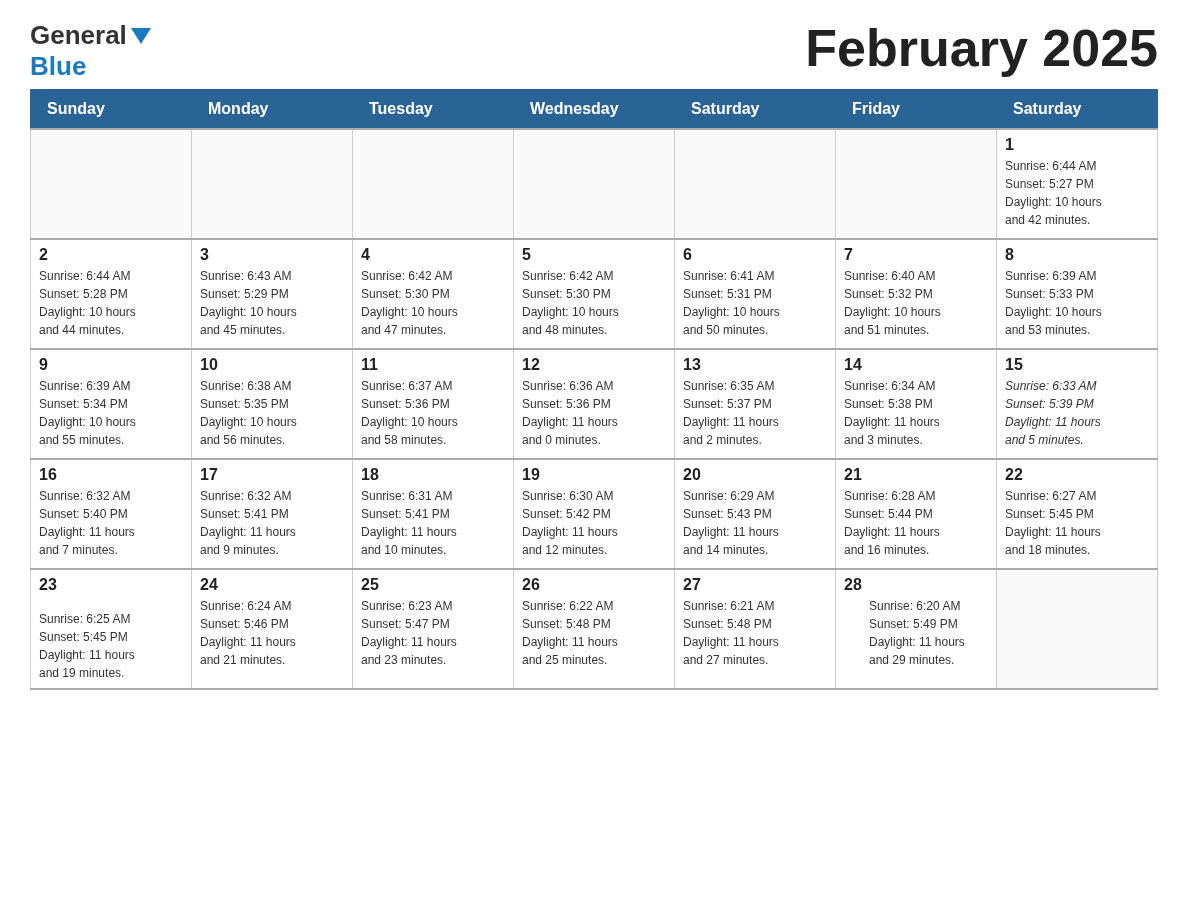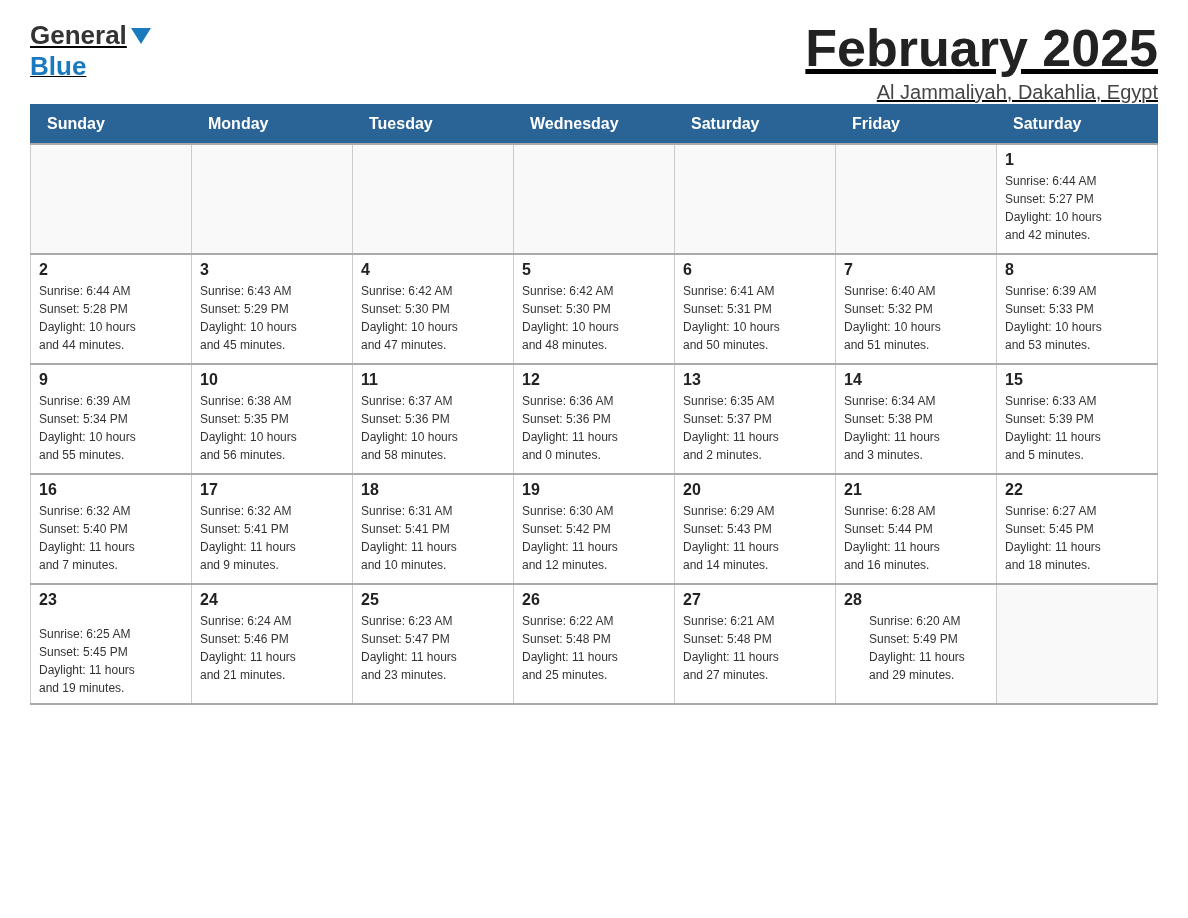--- a/index.html
+++ b/index.html
@@ -7,22 +7,21 @@
       font-family: Arial, sans-serif;
       background: #fff;
       padding: 20px 30px;
       width: 1188px;
       min-height: 918px;
     }
     .header {
       display: flex;
       justify-content: space-between;
       align-items: flex-start;
-      margin-bottom: 0;
-      text-decoration: underline;
+      margin-bottom: 7px;
     }
     .logo {
       display: flex;
       flex-direction: column;
       align-items: flex-start;
     }
     .logo-line1 { display: flex; align-items: center; }
     .title-area { text-align: right; }
     .month-title {
       font-size: 52px;
@@ -84,21 +83,20 @@
             <polygon points="0,0 20,0 10,16" fill="#1a7abf"></polygon>
           </svg>
       </span>
     </div>
     <div>
       <span style="font-size:26px;font-weight:bold;color:#1a7abf;">Blue</span>
     </div>
   </div>
   <div class="title-area">
     <div class="month-title">February 2025</div>
-    <div class="location-title">Al Jammaliyah, Dakahlia, Egypt</div>
   </div>
 </div>
 
 <table class="calendar">
   <thead>
     <tr>
     <th>Sunday</th>
         <th>Monday</th>
         <th>Tuesday</th>
         <th>Wednesday</th>
@@ -212,21 +210,21 @@
         </td>
         <td>
           <span class="day-number">14</span>
           <div class="day-info" style="white-space: pre-line;">Sunrise: 6:34 AM
 Sunset: 5:38 PM
 Daylight: 11 hours
 and 3 minutes.</div>
         </td>
         <td>
           <span class="day-number">15</span>
-          <div class="day-info" style="white-space: pre-line;">Sunrise: 6:33 AM
+          <div class="day-info" style="white-space: pre-line; font-style: italic;">Sunrise: 6:33 AM
 Sunset: 5:39 PM
 Daylight: 11 hours
 and 5 minutes.</div>
         </td>
       </tr>
       <tr>
         <td>
           <span class="day-number">16</span>
           <div class="day-info" style="white-space: pre-line;">Sunrise: 6:32 AM
 Sunset: 5:40 PM

